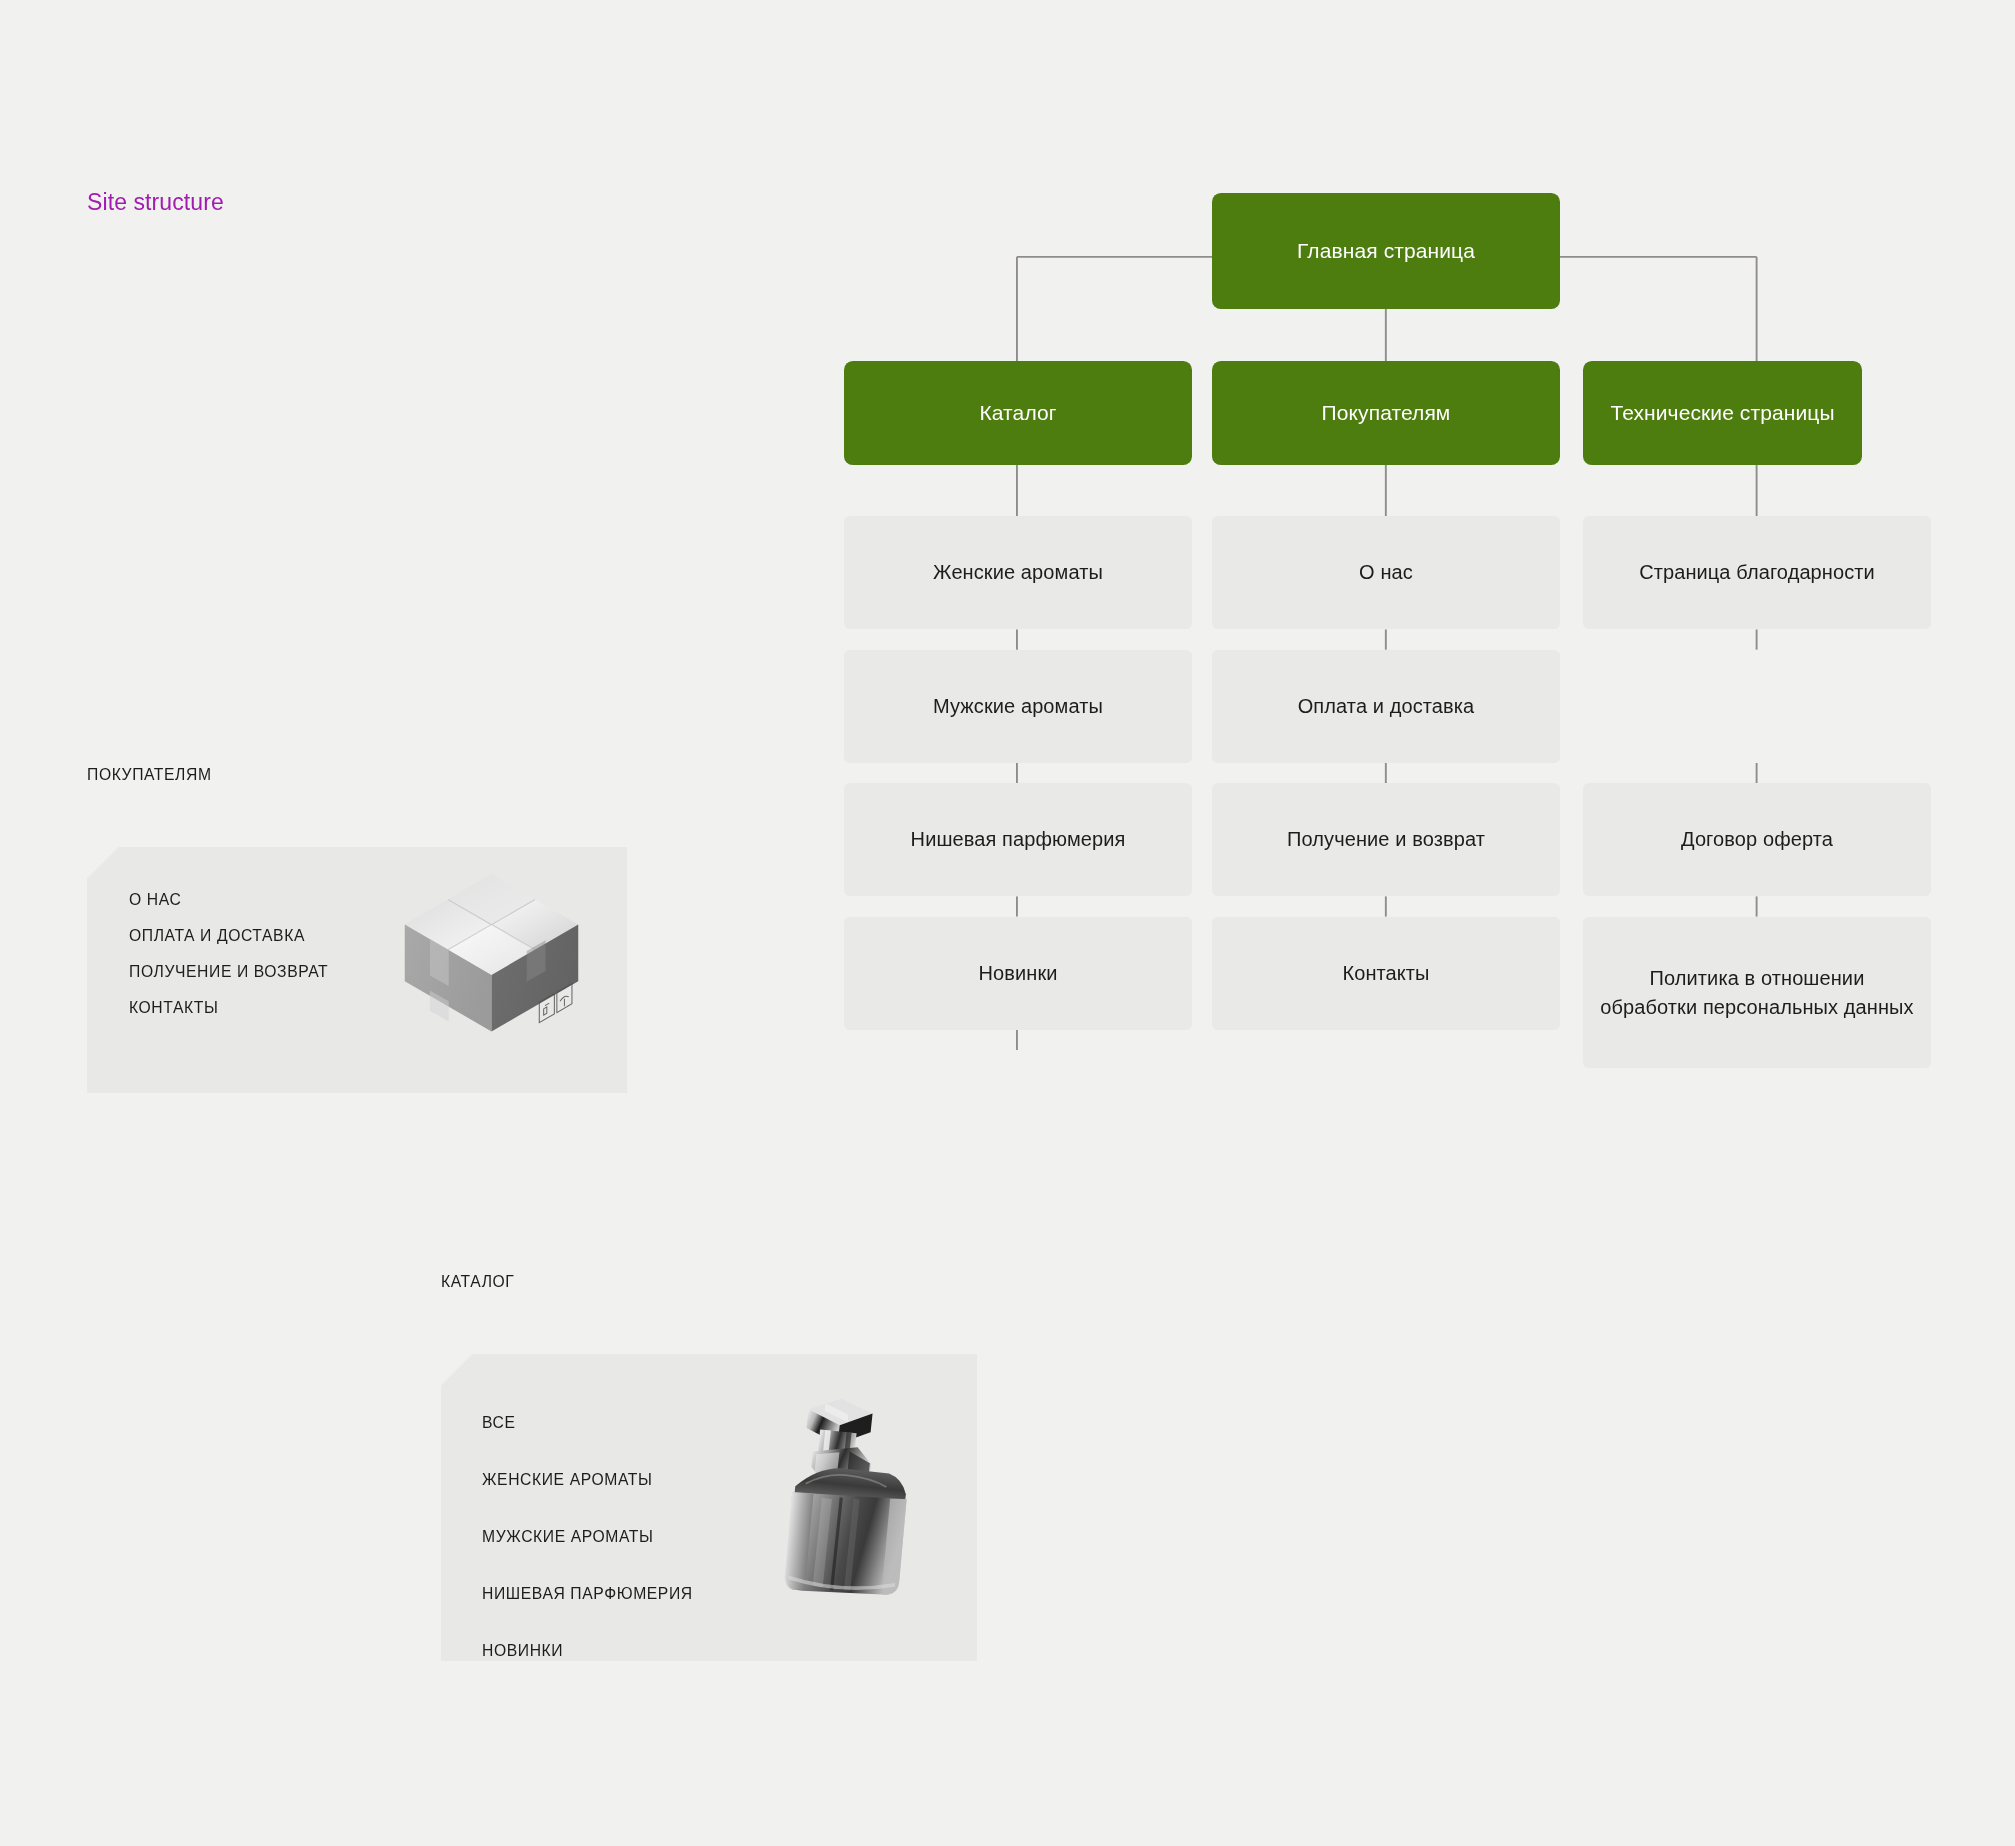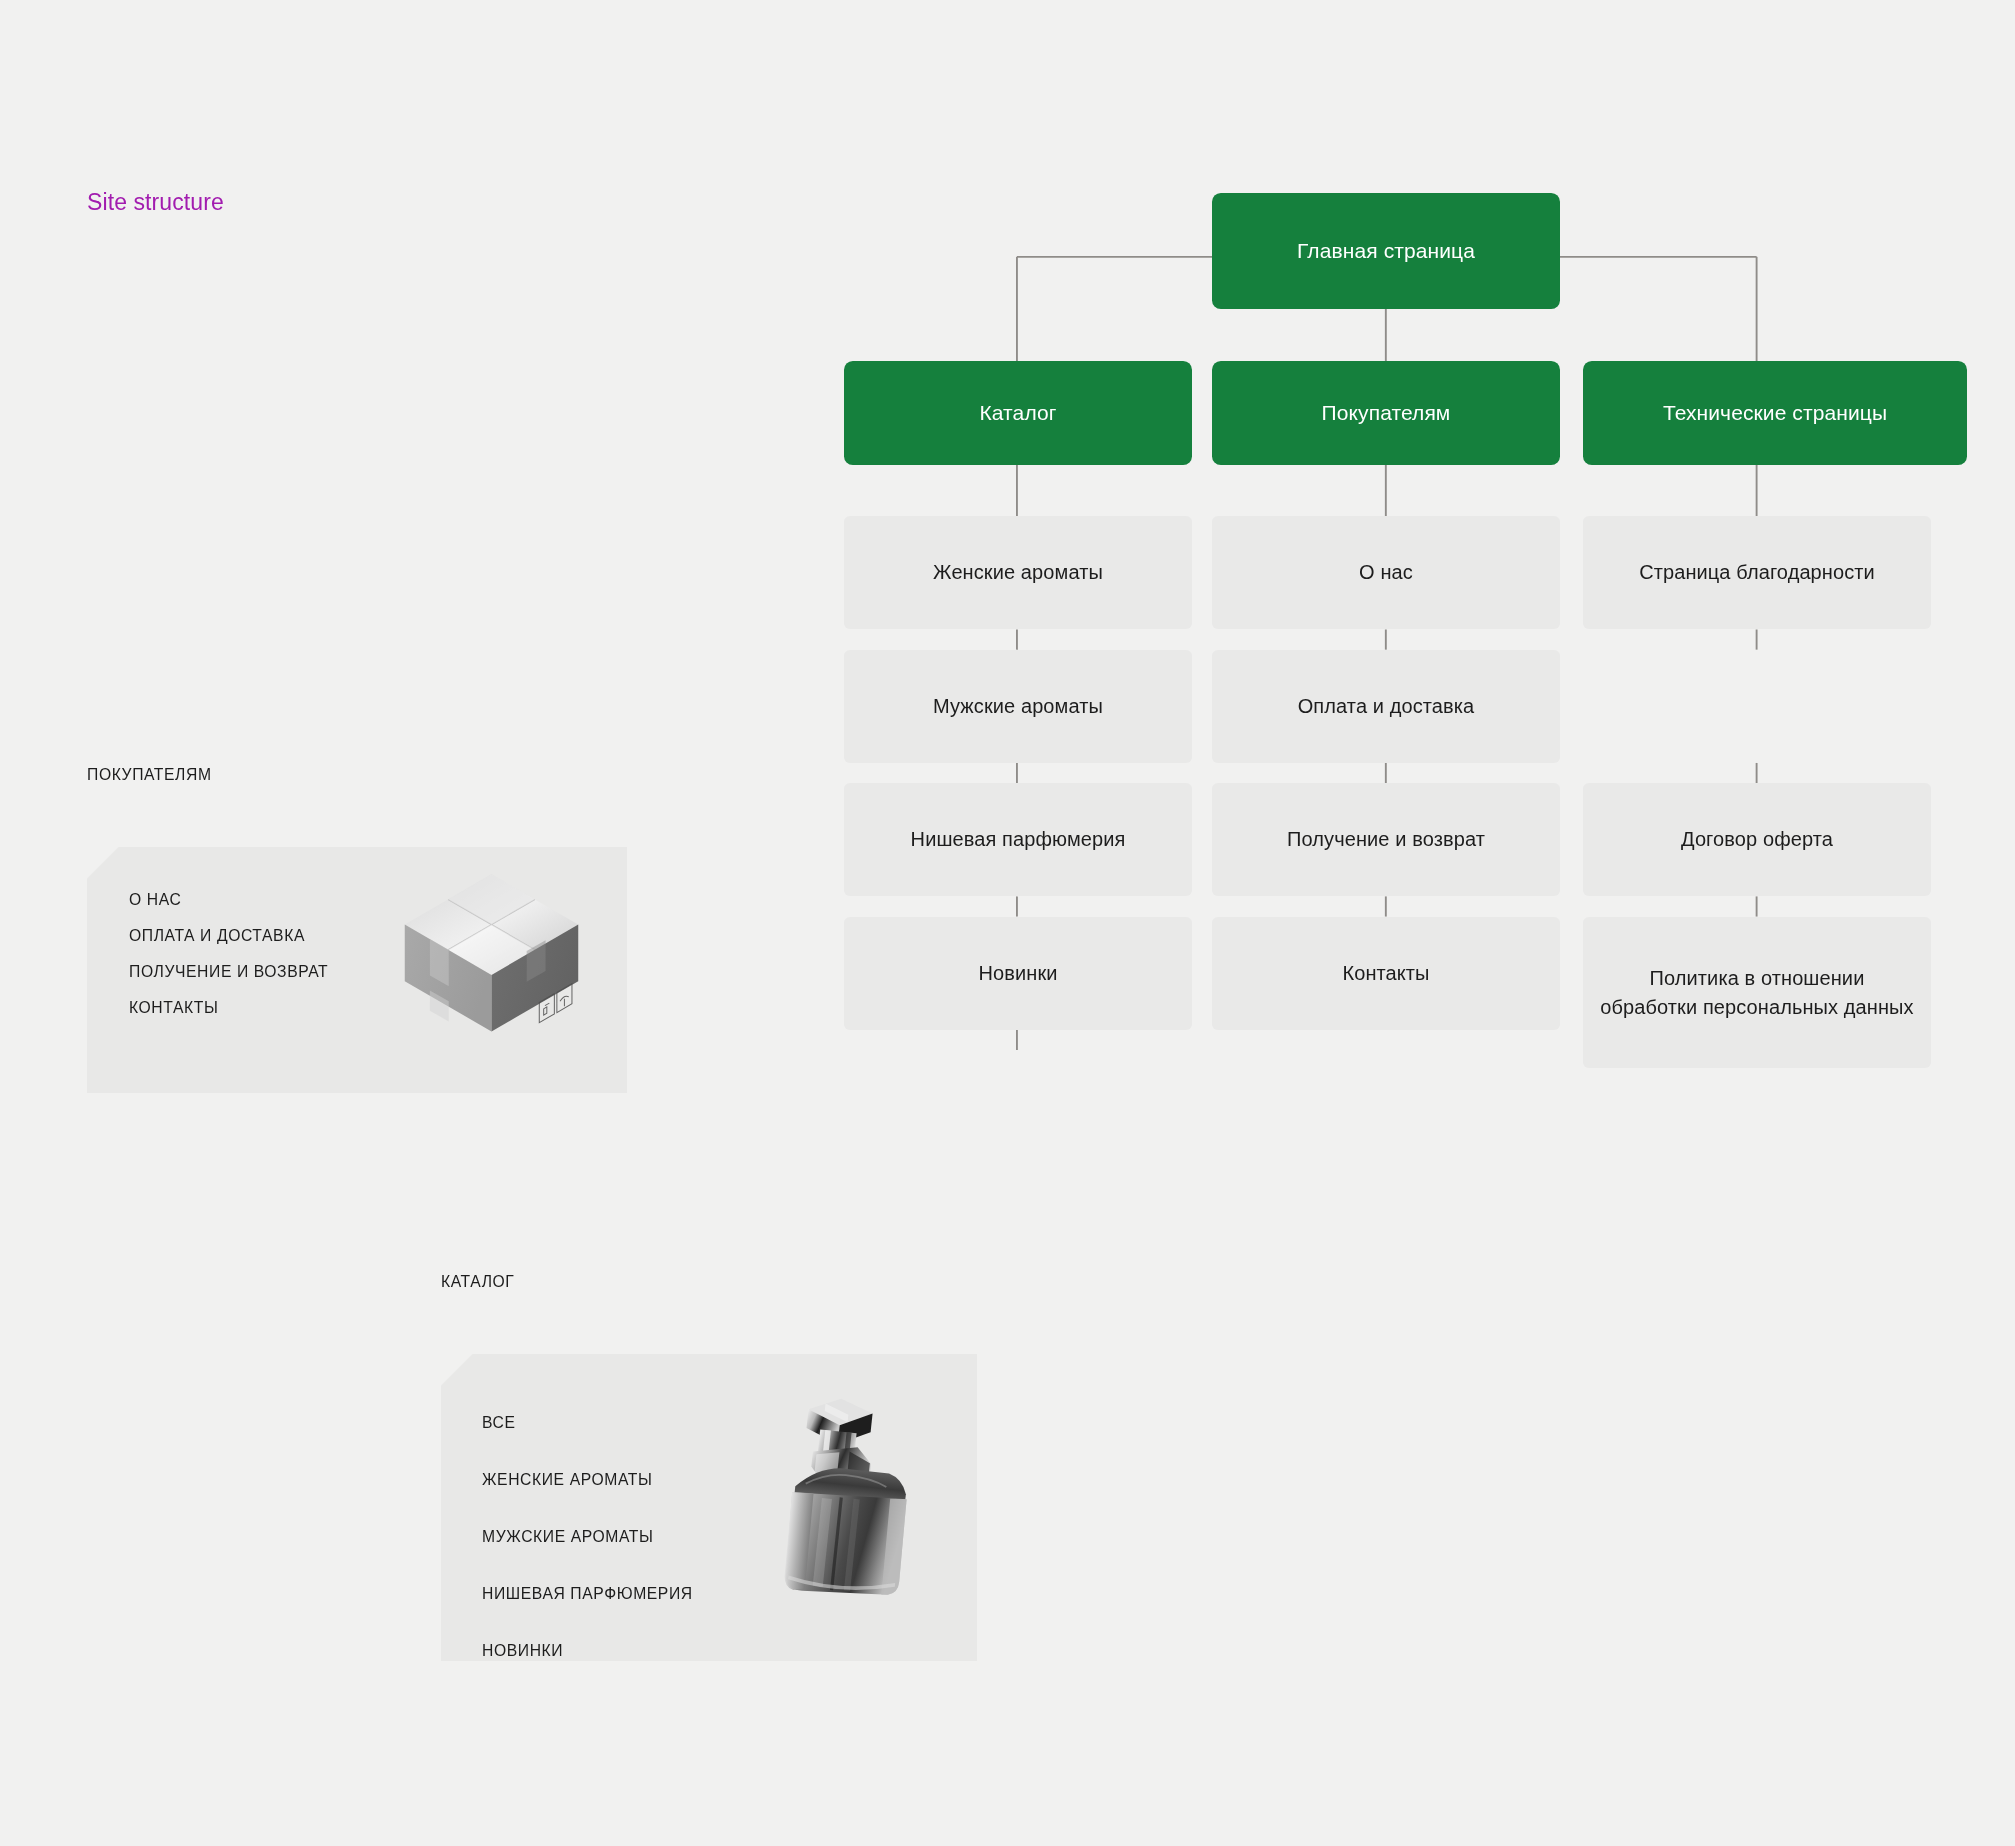--- a/index.html
+++ b/index.html
@@ -46,21 +46,21 @@
 
   .node {
     position: absolute;
     box-sizing: border-box;
     display: flex;
     align-items: center;
     justify-content: center;
     text-align: center;
   }
   .node-root, .node-branch {
-    background: #15803d;
+    background: #4d7c0f;
     border-radius: 8.8px;
     color: #ffffff;
     font-size: 21px;
     letter-spacing: 0.1px;
   }
   .node-leaf {
     background: #e9e9e8;
     border-radius: 5.7px;
     color: #1d1d1d;
     font-size: 20px;
@@ -140,21 +140,21 @@
   <div class="node node-root" style="left:1212px; top:193px; width:348px; height:116px;">
     <span>Главная страница</span>
   </div>
 
   <div class="node node-branch" style="left:844px; top:361px; width:348px; height:104px;">
     <span>Каталог</span>
   </div>
   <div class="node node-branch" style="left:1212px; top:361px; width:348px; height:104px;">
     <span>Покупателям</span>
   </div>
-  <div class="node node-branch" style="left:1583px; top:361px; width:384px; height:104px;">
+  <div class="node node-branch" style="left:1583px; top:361px; width:279px; height:104px;">
     <span>Технические страницы</span>
   </div>
 
   <div class="node node-leaf" style="left:844px; top:516px; width:348px; height:113px;">
     <span>Женские ароматы</span>
   </div>
   <div class="node node-leaf" style="left:844px; top:650px; width:348px; height:113px;">
     <span>Мужские ароматы</span>
   </div>
   <div class="node node-leaf" style="left:844px; top:783px; width:348px; height:113px;">

